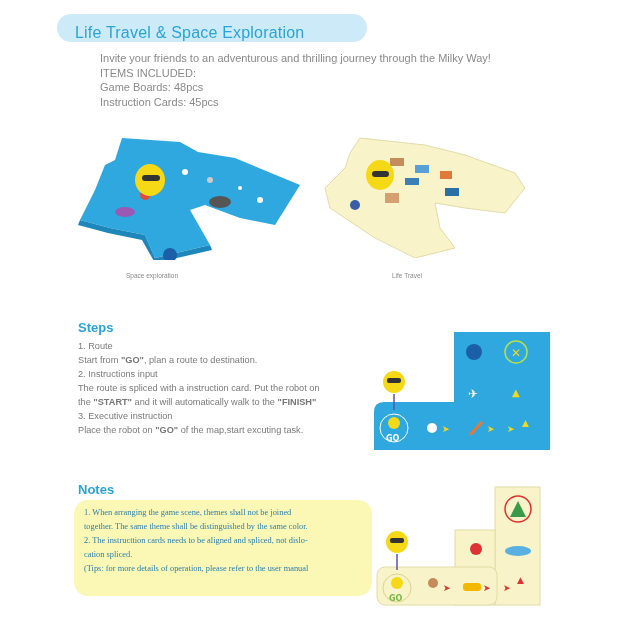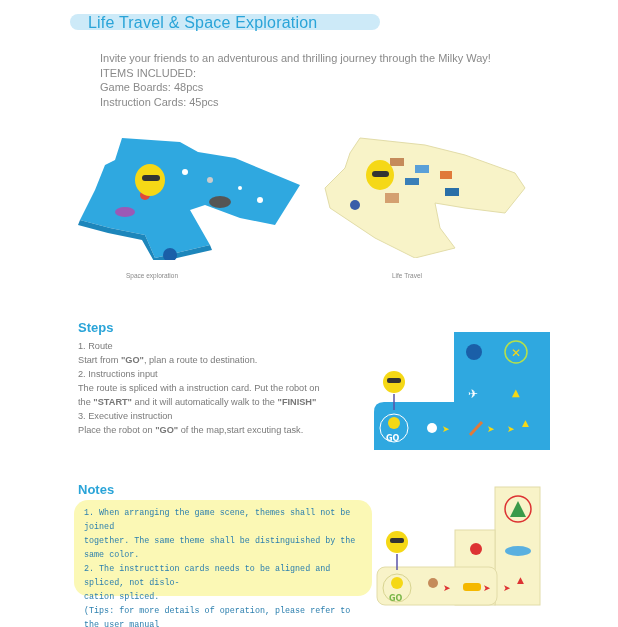--- a/index.html
+++ b/index.html
@@ -1,38 +1,38 @@
 <!DOCTYPE html>
 <html><head>
 <meta charset="utf-8">
 <style>
   * { box-sizing: border-box; margin: 0; padding: 0; }
   html, body { width: 618px; height: 627px; background: #ffffff; overflow: hidden; }
   body { position: relative; font-family: "DejaVu Sans", sans-serif; color: #555; }
 
   .banner {
-    position: absolute; left: 70px; top: 14px; width: 310px; height: 16px;
+    position: absolute; left: 57px; top: 14px; width: 310px; height: 28px;
     background: #cdeaf8; border-radius: 14px;
-    padding-left: 18px; display: flex; align-items: flex-start;
+    padding-left: 18px; display: flex; align-items: flex-end;
   }
   .banner-title { color: #2aa4d8; font-size: 16px; font-family: "Liberation Sans", sans-serif; letter-spacing: 0.2px; }
 
   .intro { position: absolute; left: 100px; top: 51px; font-size: 11px; line-height: 14.5px; color: #8a8a8a; font-family: "Liberation Sans", sans-serif; }
 
   .board { position: absolute; }
   .caption { position: absolute; font-size: 6.5px; color: #8a8a8a; font-family: "Liberation Sans", sans-serif; }
 
   .section-title { position: absolute; font-size: 13px; font-weight: bold; color: #2aa4d8; font-family: "Liberation Sans", sans-serif; }
   .steps { position: absolute; left: 78px; top: 339px; font-size: 9.2px; line-height: 14px; color: #7a7a7a; font-family: "Liberation Sans", sans-serif; }
   .steps b { color: #777; }
 
   .notes-box {
     position: absolute; left: 74px; top: 500px; width: 298px; height: 96px;
     background: #fbf8b5; border-radius: 14px; padding: 6px 10px;
-    font-size: 8.4px; line-height: 14px; color: #2b7fae; font-family: Liberation Mono, monospace;
+    font-size: 8.4px; line-height: 14px; color: #2b7fae; font-family: Liberation Serif, serif;
   }
 </style>
 </head>
 <body>
 
 <div class="banner">
   <span class="banner-title">Life Travel &amp; Space Exploration</span>
 </div>
 
 <div class="intro">

